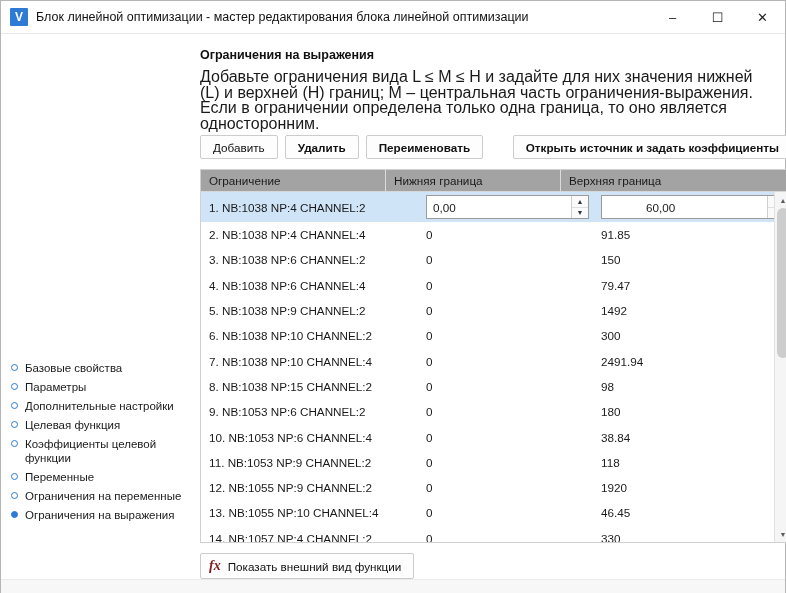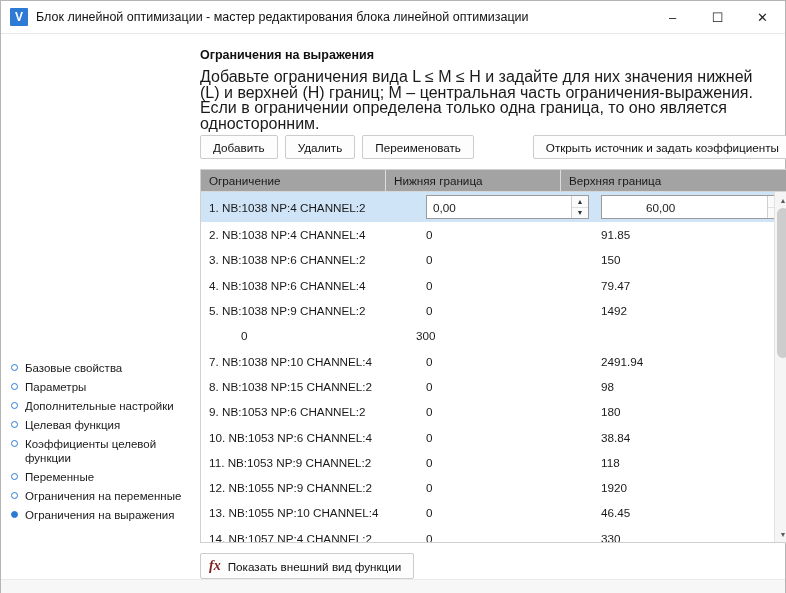--- a/index.html
+++ b/index.html
@@ -135,21 +135,21 @@
     border: 1px solid #cccccc;
     background: #fdfdfd;
     font-family: "Liberation Sans", sans-serif;
     font-size: 11.7px;
     color: #111;
     padding: 0 12px;
     border-radius: 2px;
     cursor: default;
     white-space: nowrap;
   }
-  .btn + .btn { margin-left: 7px; }
+  .btn + .btn { margin-left: 7px; font-weight: bold; }
   .btn.right { margin-left: auto; }
   
   .table-wrap {
     margin-top: 10px;
     border: 1px solid #d0d0d0;
     height: 374px;
     box-sizing: border-box;
     display: flex;
     flex-direction: column;
     background: #ffffff;
@@ -419,20 +419,21 @@
             <div class="cell c0">4. NB:1038 NP:6 CHANNEL:4</div>
             <div class="cell c1">0</div>
             <div class="cell c2">79.47</div>
           </div>
           <div class="row">
             <div class="cell c0">5. NB:1038 NP:9 CHANNEL:2</div>
             <div class="cell c1">0</div>
             <div class="cell c2">1492</div>
           </div>
           <div class="row">
+            <div class="cell c0">6. NB:1038 NP:10 CHANNEL:2</div>
             <div class="cell c1">0</div>
             <div class="cell c2">300</div>
           </div>
           <div class="row">
             <div class="cell c0">7. NB:1038 NP:10 CHANNEL:4</div>
             <div class="cell c1">0</div>
             <div class="cell c2">2491.94</div>
           </div>
           <div class="row">
             <div class="cell c0">8. NB:1038 NP:15 CHANNEL:2</div>

